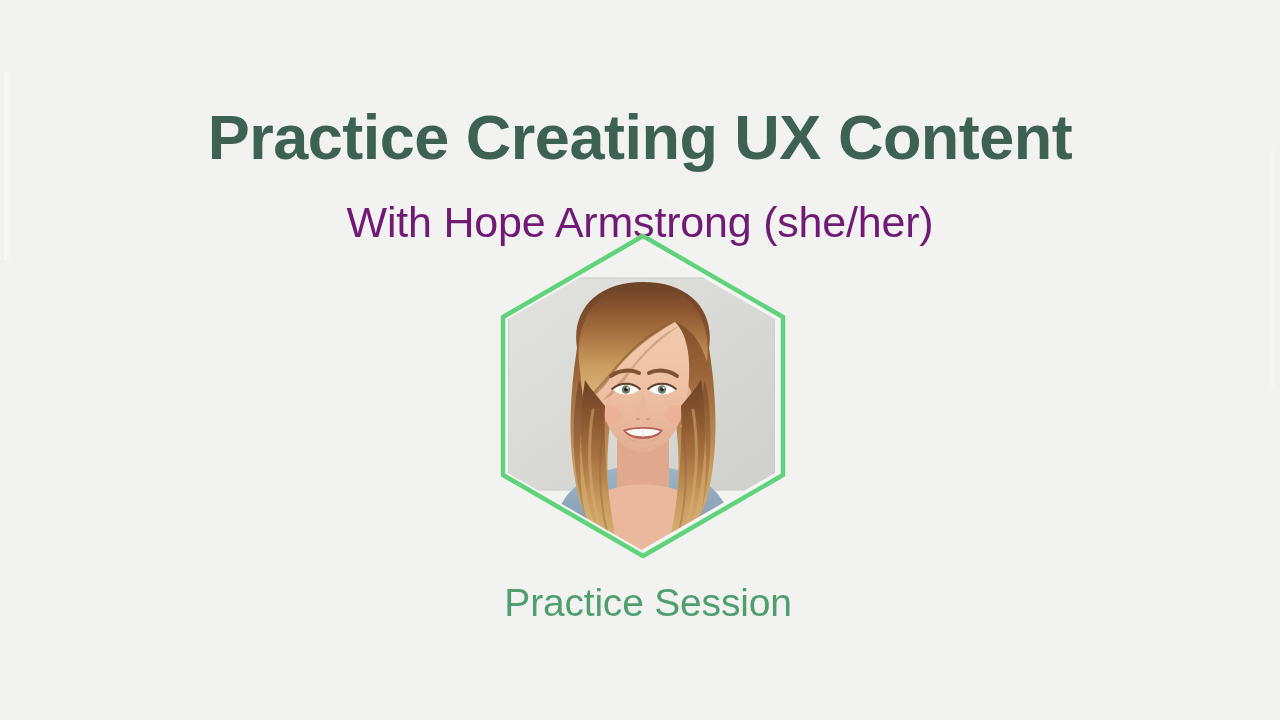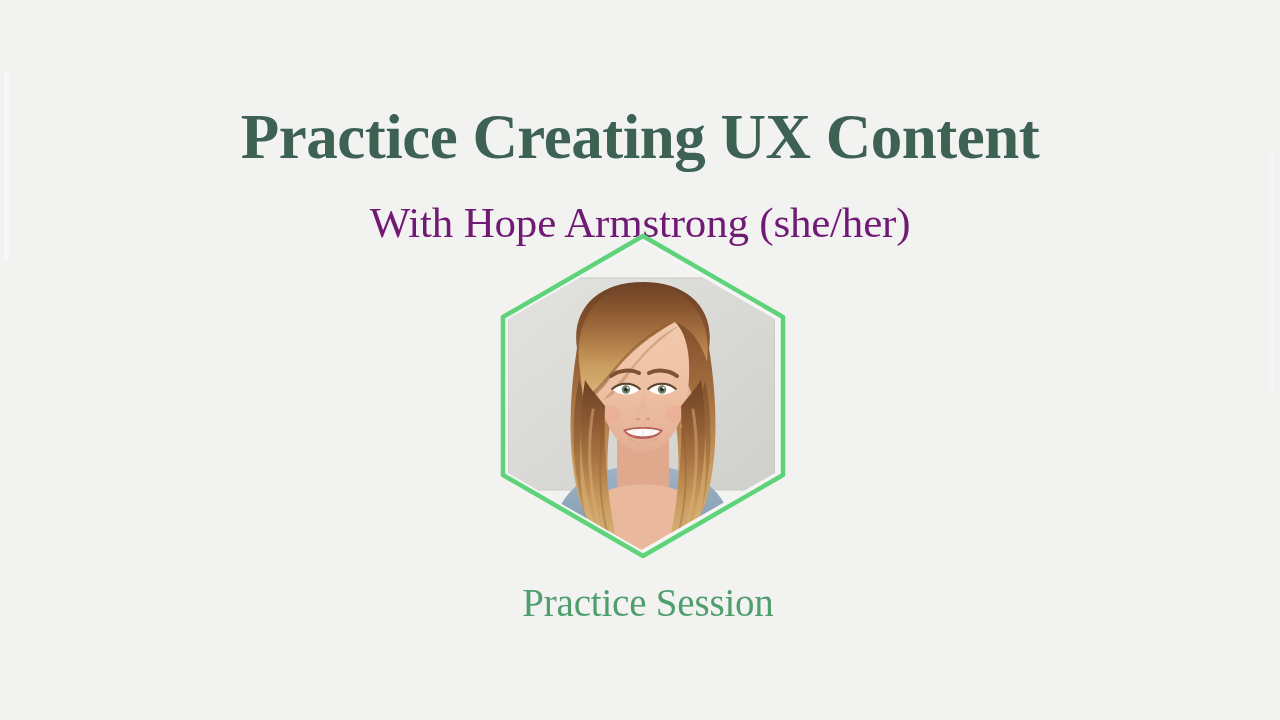--- a/index.html
+++ b/index.html
@@ -12,21 +12,20 @@
     overflow: hidden;
     background: #f2f2f1;
     font-family: "Liberation Sans", sans-serif;
   }
 
   .slide {
     position: relative;
     width: 1280px;
     height: 720px;
     background: #f2f2f1;
-    font-family: Liberation Serif, serif;
   }
 
   
   .edge-seam-left {
     position: absolute;
     left: 4px;
     top: 72px;
     width: 8px;
     height: 188px;
     background: linear-gradient(90deg, rgba(255,255,255,0.55), rgba(255,255,255,0.0));

